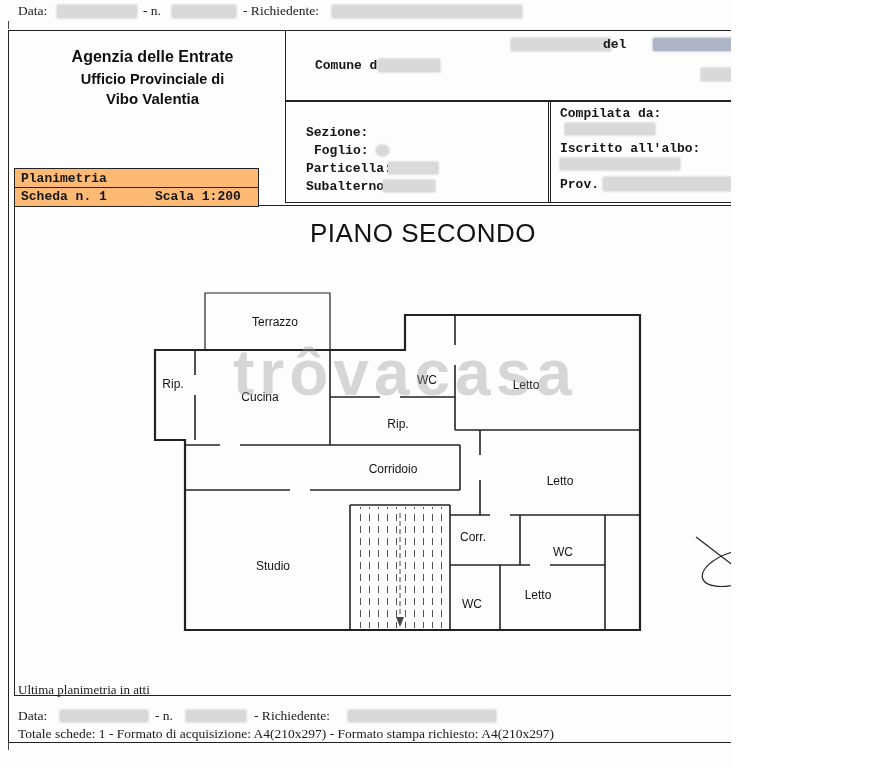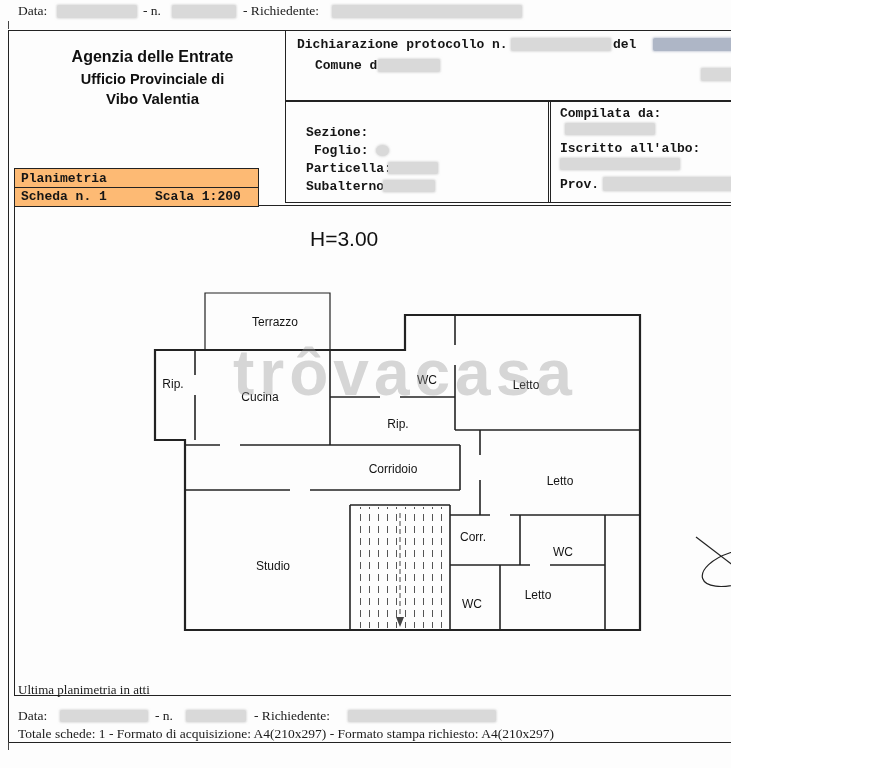--- a/index.html
+++ b/index.html
@@ -38,23 +38,22 @@
   <div class="abs tick" style="left:8px;top:742px;width:1px;height:8px;"></div>
   <div class="abs tick" style="left:837px;top:742px;width:1px;height:8px;"></div>
 
   <div class="abs hdr" style="left:25px;top:48px;width:255px;">
     <div style="font-size:16px;margin-bottom:5px;">Agenzia delle Entrate</div>
     <div style="font-size:14.5px;margin-bottom:3px;">Ufficio Provinciale di</div>
     <div style="font-size:15px;">Vibo Valentia</div>
   </div>
 
   <div class="abs box" style="left:285px;top:30px;width:534px;height:70px;">
-    <span class="abs mono" style="left:11px;top:6px;">Dichiarazione protocollo n.</span>
     <div class="abs red" style="left:225px;top:7px;width:100px;height:13px;"></div>
-    <span class="abs mono" style="left:327px;top:6px;">del</span>
+    <span class="abs mono" style="left:317px;top:6px;">del</span>
     <div class="abs red dark" style="left:367px;top:7px;width:112px;height:13px;"></div>
     <span class="abs mono" style="left:29px;top:27px;">Comune di</span>
     <div class="abs red" style="left:92px;top:28px;width:62px;height:13px;"></div>
     <div class="abs red" style="left:415px;top:37px;width:72px;height:13px;"></div>
   </div>
 
   <div class="abs box" style="left:285px;top:100px;width:264px;height:101px;">
     <span class="abs mono" style="left:20px;top:24px;">Sezione:</span>
     <span class="abs mono" style="left:28px;top:42px;">Foglio:</span>
     <div class="abs red" style="left:90px;top:44px;width:13px;height:11px;border-radius:50%;"></div>
@@ -76,21 +75,21 @@
   <div class="abs box" style="left:14px;top:168px;width:243px;height:37px;background:#fdba74;z-index:4;">
     <span class="abs mono" style="left:6px;top:2px;">Planimetria</span>
     <div class="abs" style="left:0;top:18px;width:243px;height:0;border-top:1px solid #222;"></div>
     <span class="abs mono" style="left:6px;top:20px;">Scheda n. 1</span>
     <span class="abs mono" style="left:140px;top:20px;">Scala 1:200</span>
   </div>
 
   <div class="abs box" style="left:14px;top:205px;width:817px;height:489px;"></div>
 
   <div class="abs sans" style="left:310px;top:218px;z-index:2;">
-    <div style="font-size:21px;margin-top:9px;">H=3.00</div>
+    <div style="font-size:26px;letter-spacing:.5px;">PIANO SECONDO</div>
   </div>
 
   <svg class="abs" style="left:140px;top:285px;z-index:2;" width="695" height="380" viewBox="0 0 695 380">
     <defs>
       <pattern id="stairHatch" width="9" height="12" patternUnits="userSpaceOnUse">
         <line x1="4.5" y1="1" x2="4.5" y2="8" stroke="#555" stroke-width="1"></line>
       </pattern>
     </defs>
     <g stroke="#222" stroke-width="1.6" fill="none">
       <polygon points="15,65 265,65 265,30 500,30 500,345 45,345 45,155 15,155" stroke-width="2.2"></polygon>

